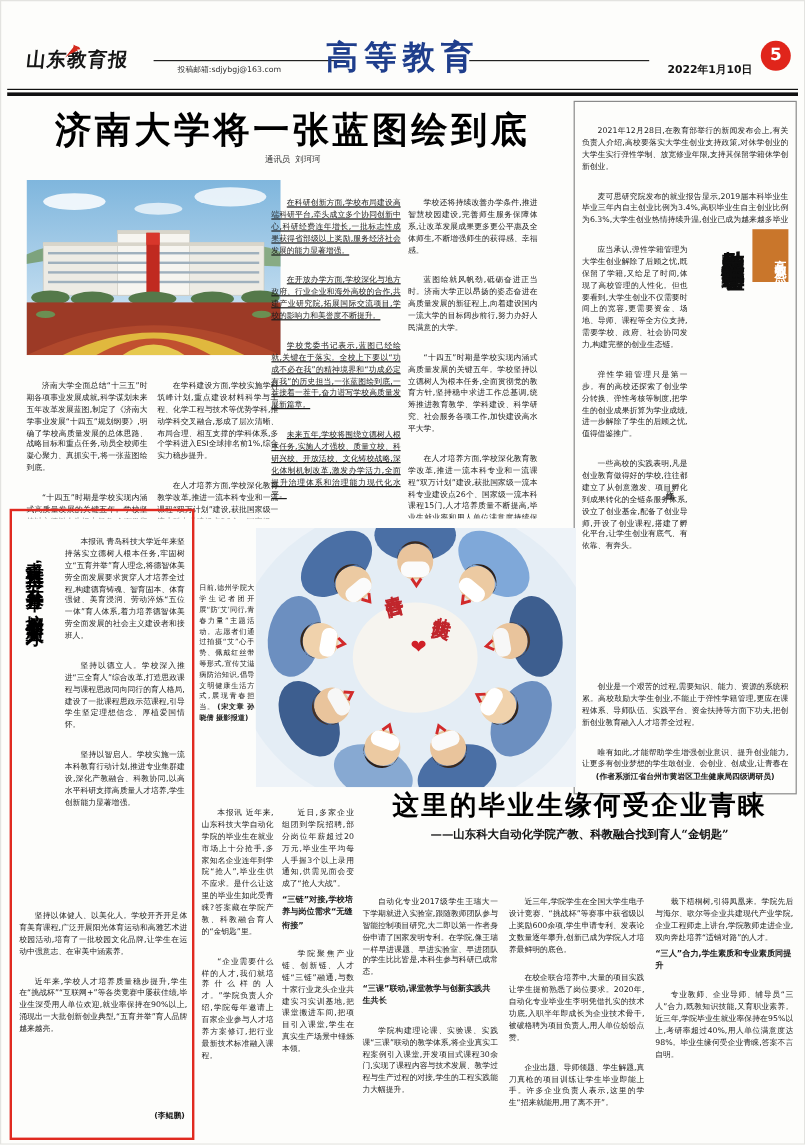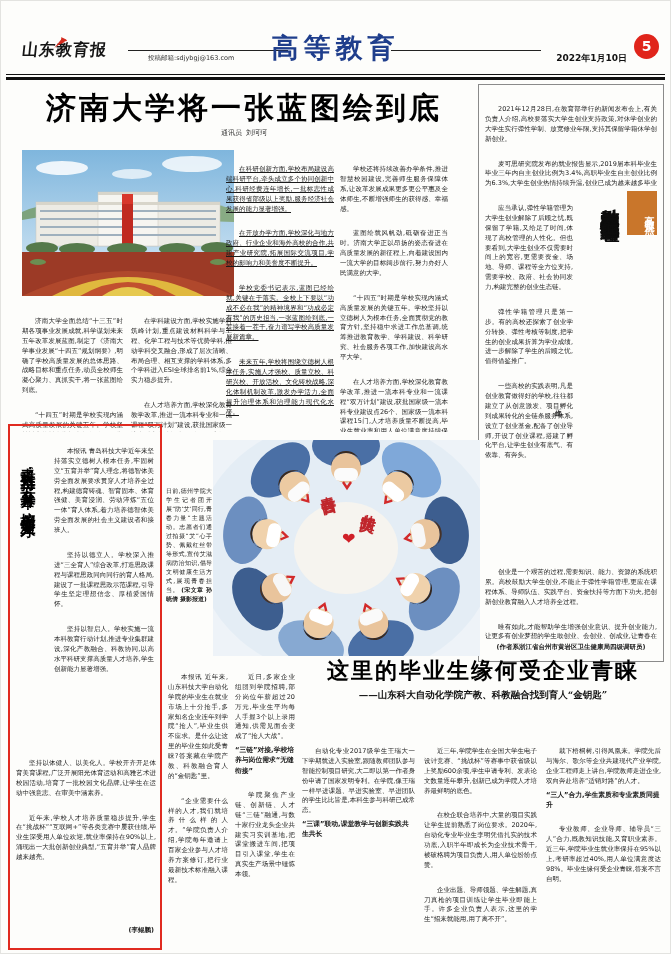--- a/index.html
+++ b/index.html
@@ -288,20 +288,21 @@
     </div>
 
     <div class="bt-head">
       <div class="bt-title">这里的毕业生缘何受企业青睐</div>
       <div class="bt-sub">——山东科大自动化学院产教、科教融合找到育人“金钥匙”</div>
     </div>
 
     <div class="tcol" style="left:134px;top:76px;width:113px;height:218px;">
       <p>自动化专业2017级学生王瑞大一下学期就进入实验室,跟随教师团队参与智能控制项目研究,大二即以第一作者身份申请了国家发明专利。在学院,像王瑞一样早进课题、早进实验室、早进团队的学生比比皆是,本科生参与科研已成常态。</p>
       <p class="sub-h">“三课”联动,课堂教学与创新实践共生共长</p>
+      <p>学院构建理论课、实验课、实践课“三课”联动的教学体系,将企业真实工程案例引入课堂,开发项目式课程30余门,实现了课程内容与技术发展、教学过程与生产过程的对接,学生的工程实践能力大幅提升。</p>
     </div>
     <div class="tcol" style="left:256px;top:76px;width:113px;height:218px;">
       <p>近三年,学院学生在全国大学生电子设计竞赛、“挑战杯”等赛事中获省级以上奖励600余项,学生申请专利、发表论文数量逐年攀升,创新已成为学院人才培养最鲜明的底色。</p>
       <p>在校企联合培养中,大量的项目实践让学生提前熟悉了岗位要求。2020年,自动化专业毕业生李明凭借扎实的技术功底,入职半年即成长为企业技术骨干,被破格聘为项目负责人,用人单位纷纷点赞。</p>
       <p>企业出题、导师领题、学生解题,真刀真枪的项目训练让学生毕业即能上手。许多企业负责人表示,这里的学生“招来就能用,用了离不开”。</p>
     </div>
     <div class="tcol" style="left:378px;top:76px;width:115px;height:218px;">
       <p>栽下梧桐树,引得凤凰来。学院先后与海尔、歌尔等企业共建现代产业学院,企业工程师走上讲台,学院教师走进企业,双向奔赴培养“适销对路”的人才。</p>
       <p class="sub-h">“三人”合力,学生素质和专业素质同提升</p>
       <p>专业教师、企业导师、辅导员“三人”合力,既教知识技能,又育职业素养。近三年,学院毕业生就业率保持在95%以上,考研率超过40%,用人单位满意度达98%。毕业生缘何受企业青睐,答案不言自明。</p>

